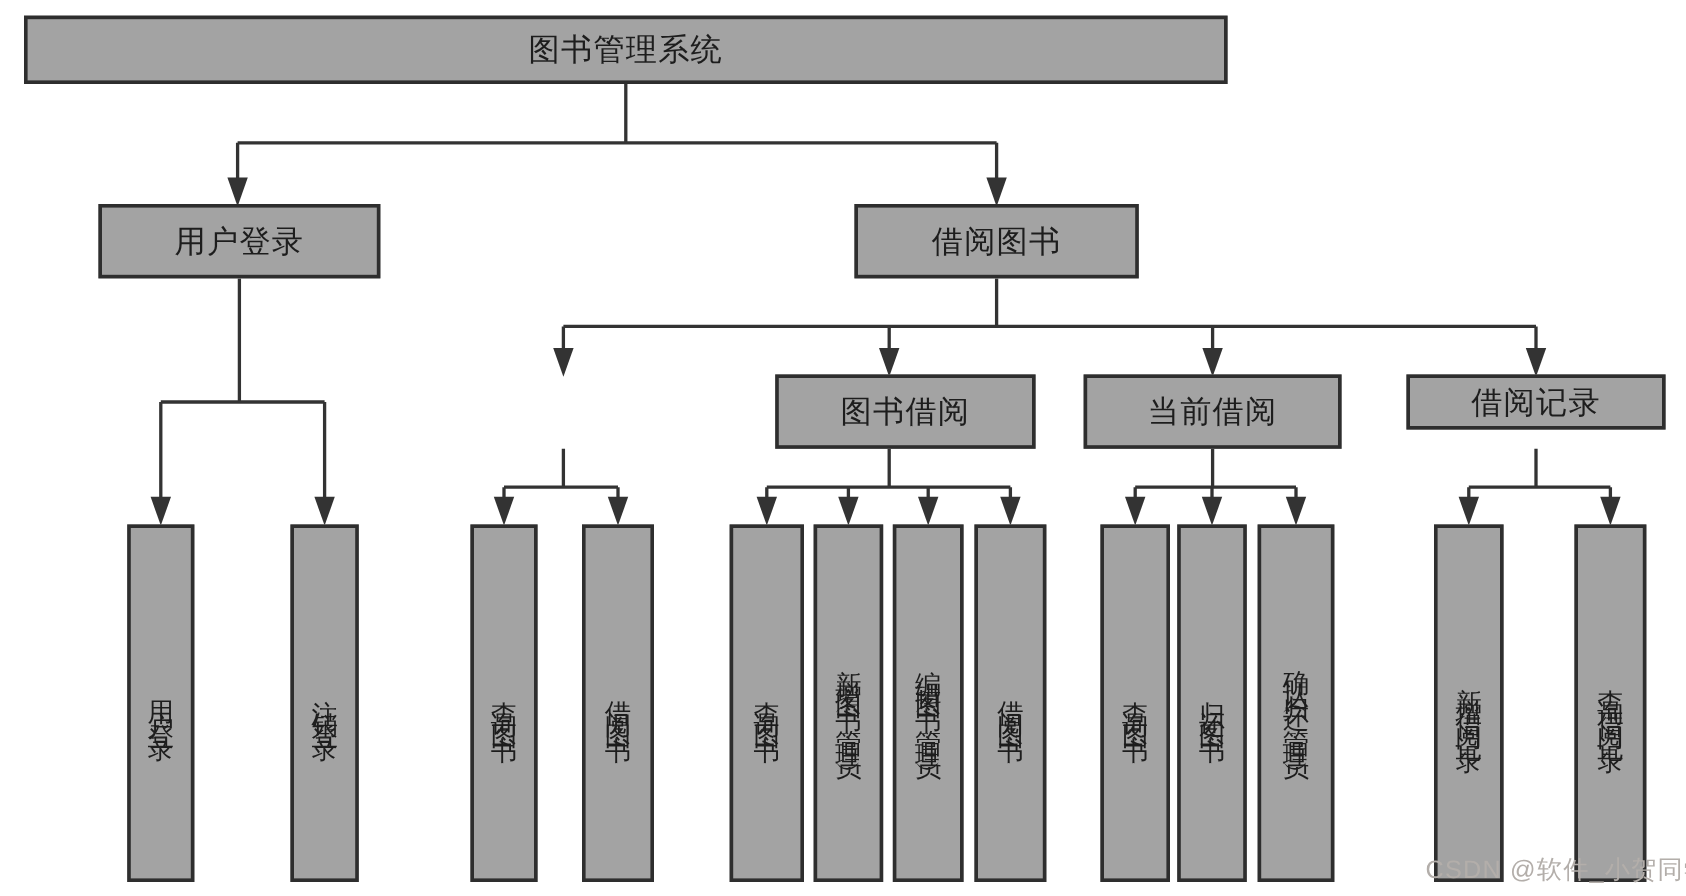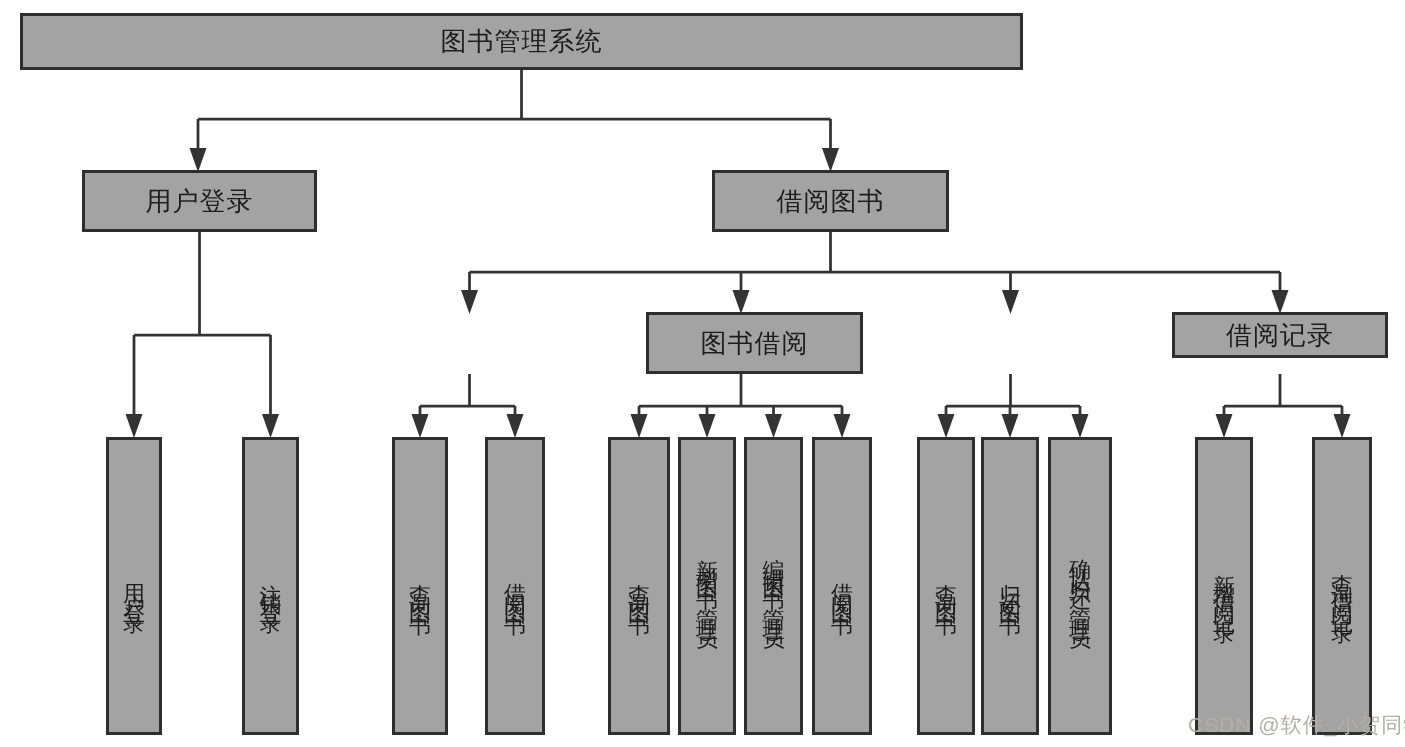--- a/index.html
+++ b/index.html
@@ -108,20 +108,23 @@
   <div class="node h-node" style="left:82px; top:170px; width:235px; height:62px;">
     <span>用户登录</span>
   </div>
   <div class="node h-node" style="left:712px; top:170px; width:237px; height:62px;">
     <span>借阅图书</span>
   </div>
 
   <div class="node h-node" style="left:633px; top:312px; width:217px; height:62px;margin-left:13px;">
     <span>图书借阅</span>
   </div>
+  <div class="node h-node" style="left:903px; top:312px; width:215px; height:62px;">
+    <span>当前借阅</span>
+  </div>
   <div class="node h-node" style="left:1172px; top:312px; width:216px; height:46px;">
     <span>借阅记录</span>
   </div>
 
   <div class="node v-node" style="left:106px; top:437px; width:56px; height:298px;">
     <span class="vtext">用户登录</span>
   </div>
   <div class="node v-node" style="left:242px; top:437px; width:57px; height:298px;">
     <span class="vtext">注销登录</span>
   </div>

